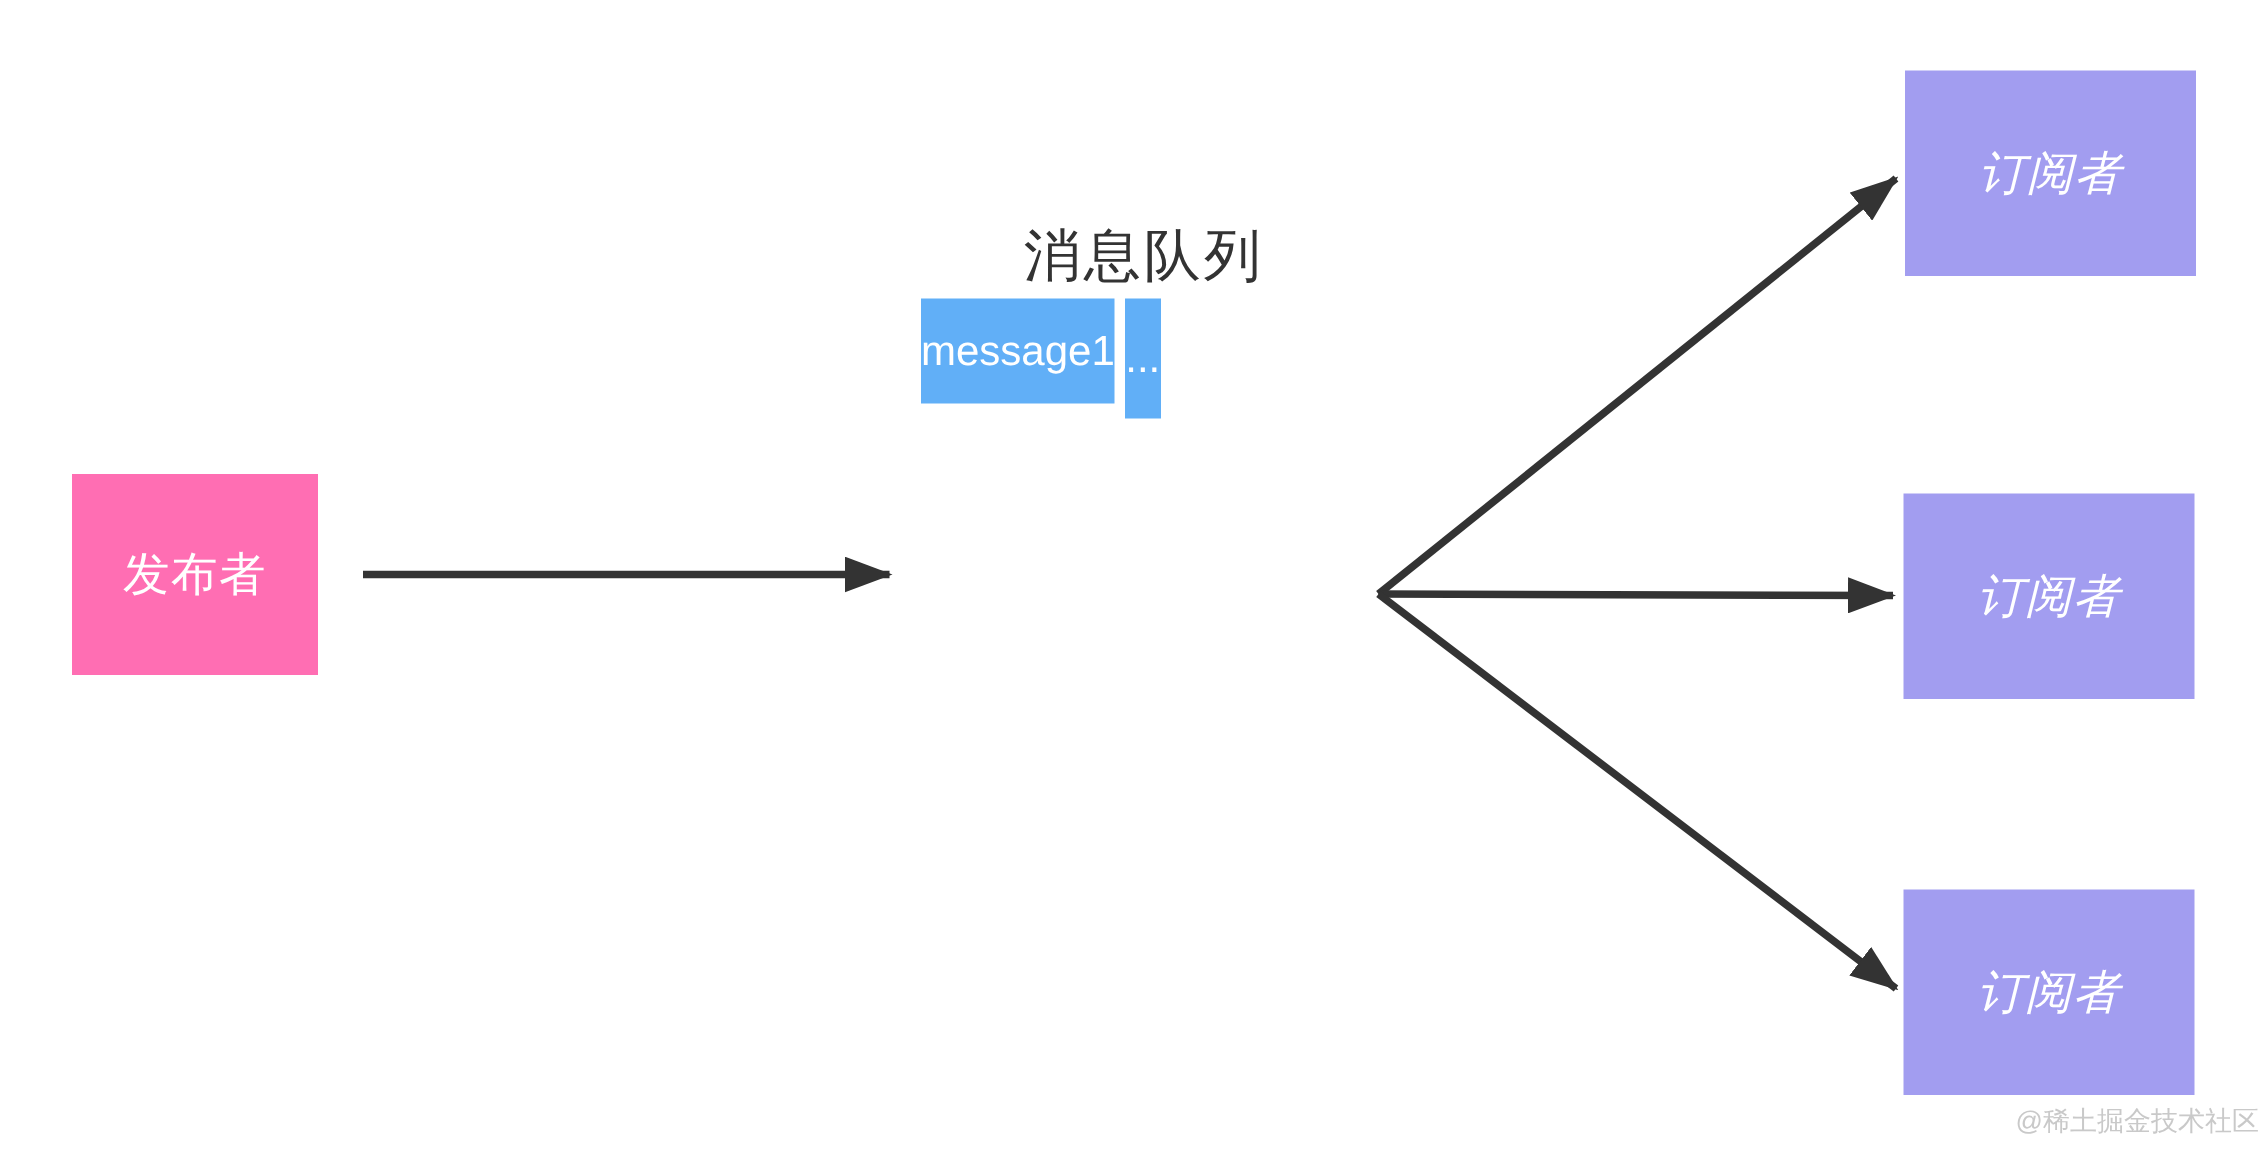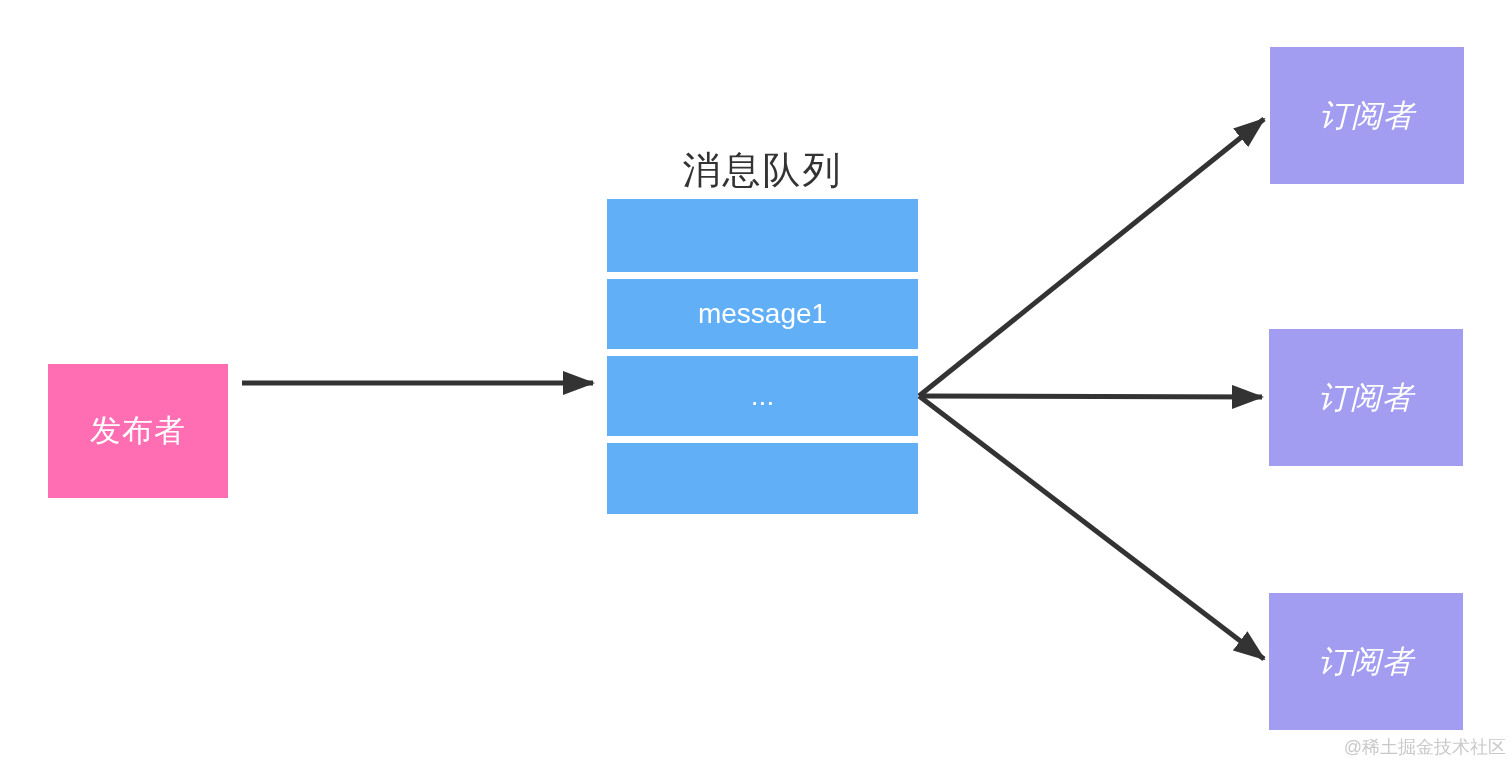--- a/index.html
+++ b/index.html
@@ -14,39 +14,38 @@
 
   .node {
     position: absolute;
     display: flex; align-items: center; justify-content: center;
     color: var(--box-text, #ffffff);
     font-size: 31px;
     letter-spacing: 1px;
   }
 
   .publisher {
-    left: 48px; top: 316px; width: 180px; height: 134px;
+    left: 48px; top: 316px; width: 164px; height: 134px;
     background: var(--publisher-bg, #ff6eb3);
-    margin-top: 48px;
   }
 
   .queue-title {
     position: absolute;
     left: 607px; top: 124px; width: 311px; height: 44px;
     display: flex; align-items: center; justify-content: center;
     color: var(--title-text, #333333);
     font-size: 38px;
     letter-spacing: 2px;
     margin-top: 24px;
   }
 
   .queue {
     position: absolute;
     left: 607px; top: 199px; width: 311px; height: 392px;
-    display: flex; flex-direction: column; gap: 7px;
+    display: flex; flex-direction: row; gap: 7px;
   }
   .queue-row {
     background: var(--queue-bg, #61aff7);
     display: flex; align-items: center; justify-content: center;
     color: var(--box-text, #ffffff);
     font-size: 28px;
   }
   .queue-row.r0 { height: 73px; }
   .queue-row.r1 { height: 70px; }
   .queue-row.r2 { height: 80px; }

